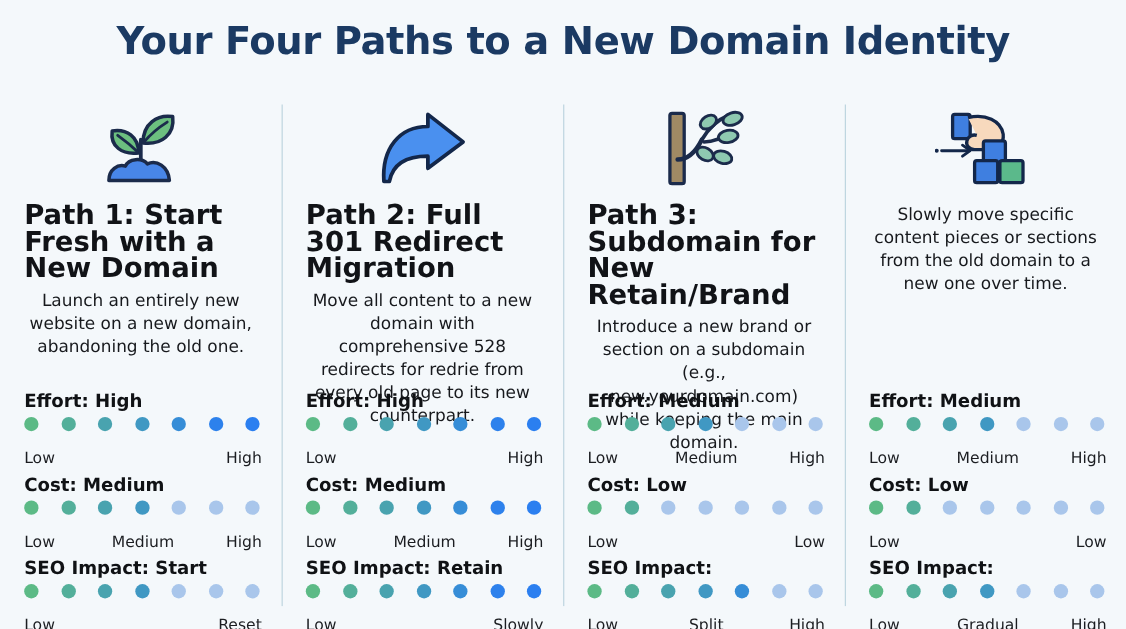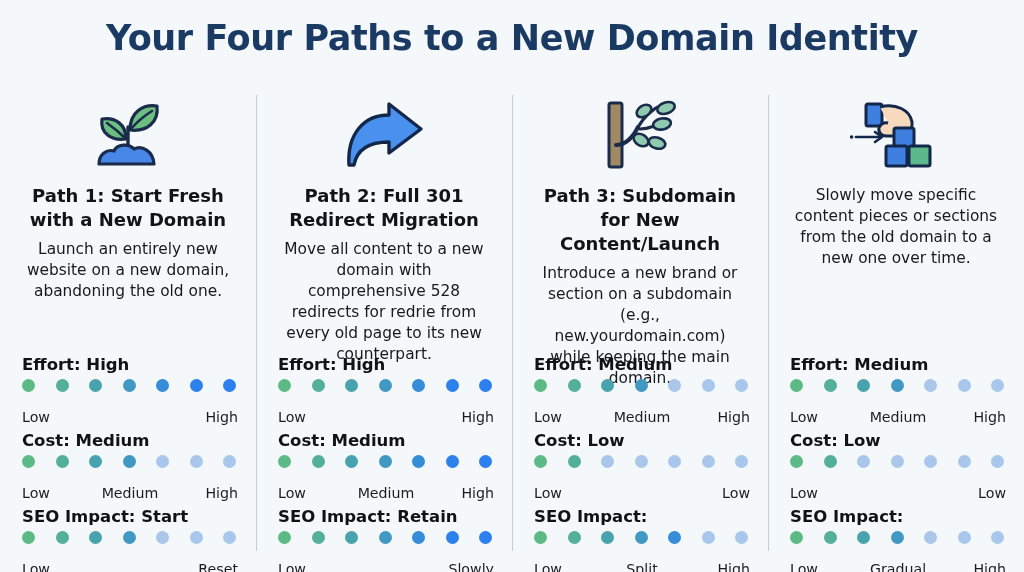--- a/index.html
+++ b/index.html
@@ -58,22 +58,21 @@
   }
   .icon-wrap {
     height: 86px;
     display: flex;
     align-items: center;
     justify-content: center;
   }
   .icon-wrap svg { display: block; }
   .card-title {
     margin-top: 6px;
-    text-align: center;
-    font-size: 18px;
+    font-size: 25px;
     line-height: 24px;
     font-weight: 700;
     color: #111317;
     font-family: "DejaVu Sans", sans-serif;
   }
   .card-desc {
     margin-top: 7px;
     text-align: center;
     font-size: 15.4px;
     line-height: 21px;
@@ -277,21 +276,21 @@
           <path d="M16 46 C26 46, 33 38, 38 28" stroke="#1b2b4b" stroke-width="4" fill="none" stroke-linecap="round"></path>
           <path d="M38 28 C44 18, 52 10, 62 6" stroke="#1b2b4b" stroke-width="3.4" fill="none" stroke-linecap="round"></path>
           <path d="M40 30 C48 30, 58 26, 66 20" stroke="#1b2b4b" stroke-width="3.2" fill="none" stroke-linecap="round"></path>
           <ellipse cx="44" cy="12" rx="8" ry="5.5" transform="rotate(-32 44 12)" fill="#8ec9b0" stroke="#1b2b4b" stroke-width="2.6"></ellipse>
           <ellipse cx="66" cy="9" rx="9" ry="5.5" transform="rotate(-18 66 9)" fill="#8ec9b0" stroke="#1b2b4b" stroke-width="2.6"></ellipse>
           <ellipse cx="62" cy="25" rx="9" ry="5.5" transform="rotate(-10 62 25)" fill="#8ec9b0" stroke="#1b2b4b" stroke-width="2.6"></ellipse>
           <ellipse cx="41" cy="41" rx="8" ry="5.5" transform="rotate(30 41 41)" fill="#8ec9b0" stroke="#1b2b4b" stroke-width="2.6"></ellipse>
           <ellipse cx="57" cy="44" rx="8.5" ry="5.5" transform="rotate(16 57 44)" fill="#8ec9b0" stroke="#1b2b4b" stroke-width="2.6"></ellipse>
         </svg>
       </div>
-      <div class="card-title">Path 3: Subdomain for New Content/Launch</div>
+      <div class="card-title">Path 3: Subdomain for New Retain/Brand</div>
       <div class="card-desc">Introduce a new brand or section on a subdomain (e.g., new.yourdomain.com) while keeping the main domain.</div>
       <div class="metrics">
           <div class="metric">
             <div class="metric-label">Effort: Medium</div>
             <div class="dots">
               <span class="dot" style="background: rgb(92, 186, 134);"></span>
               <span class="dot" style="background: rgb(83, 175, 154);"></span>
               <span class="dot" style="background: rgb(73, 163, 175);"></span>
               <span class="dot" style="background: rgb(64, 152, 195);"></span>
               <span class="dot" style="background: rgb(169, 198, 235);"></span>

